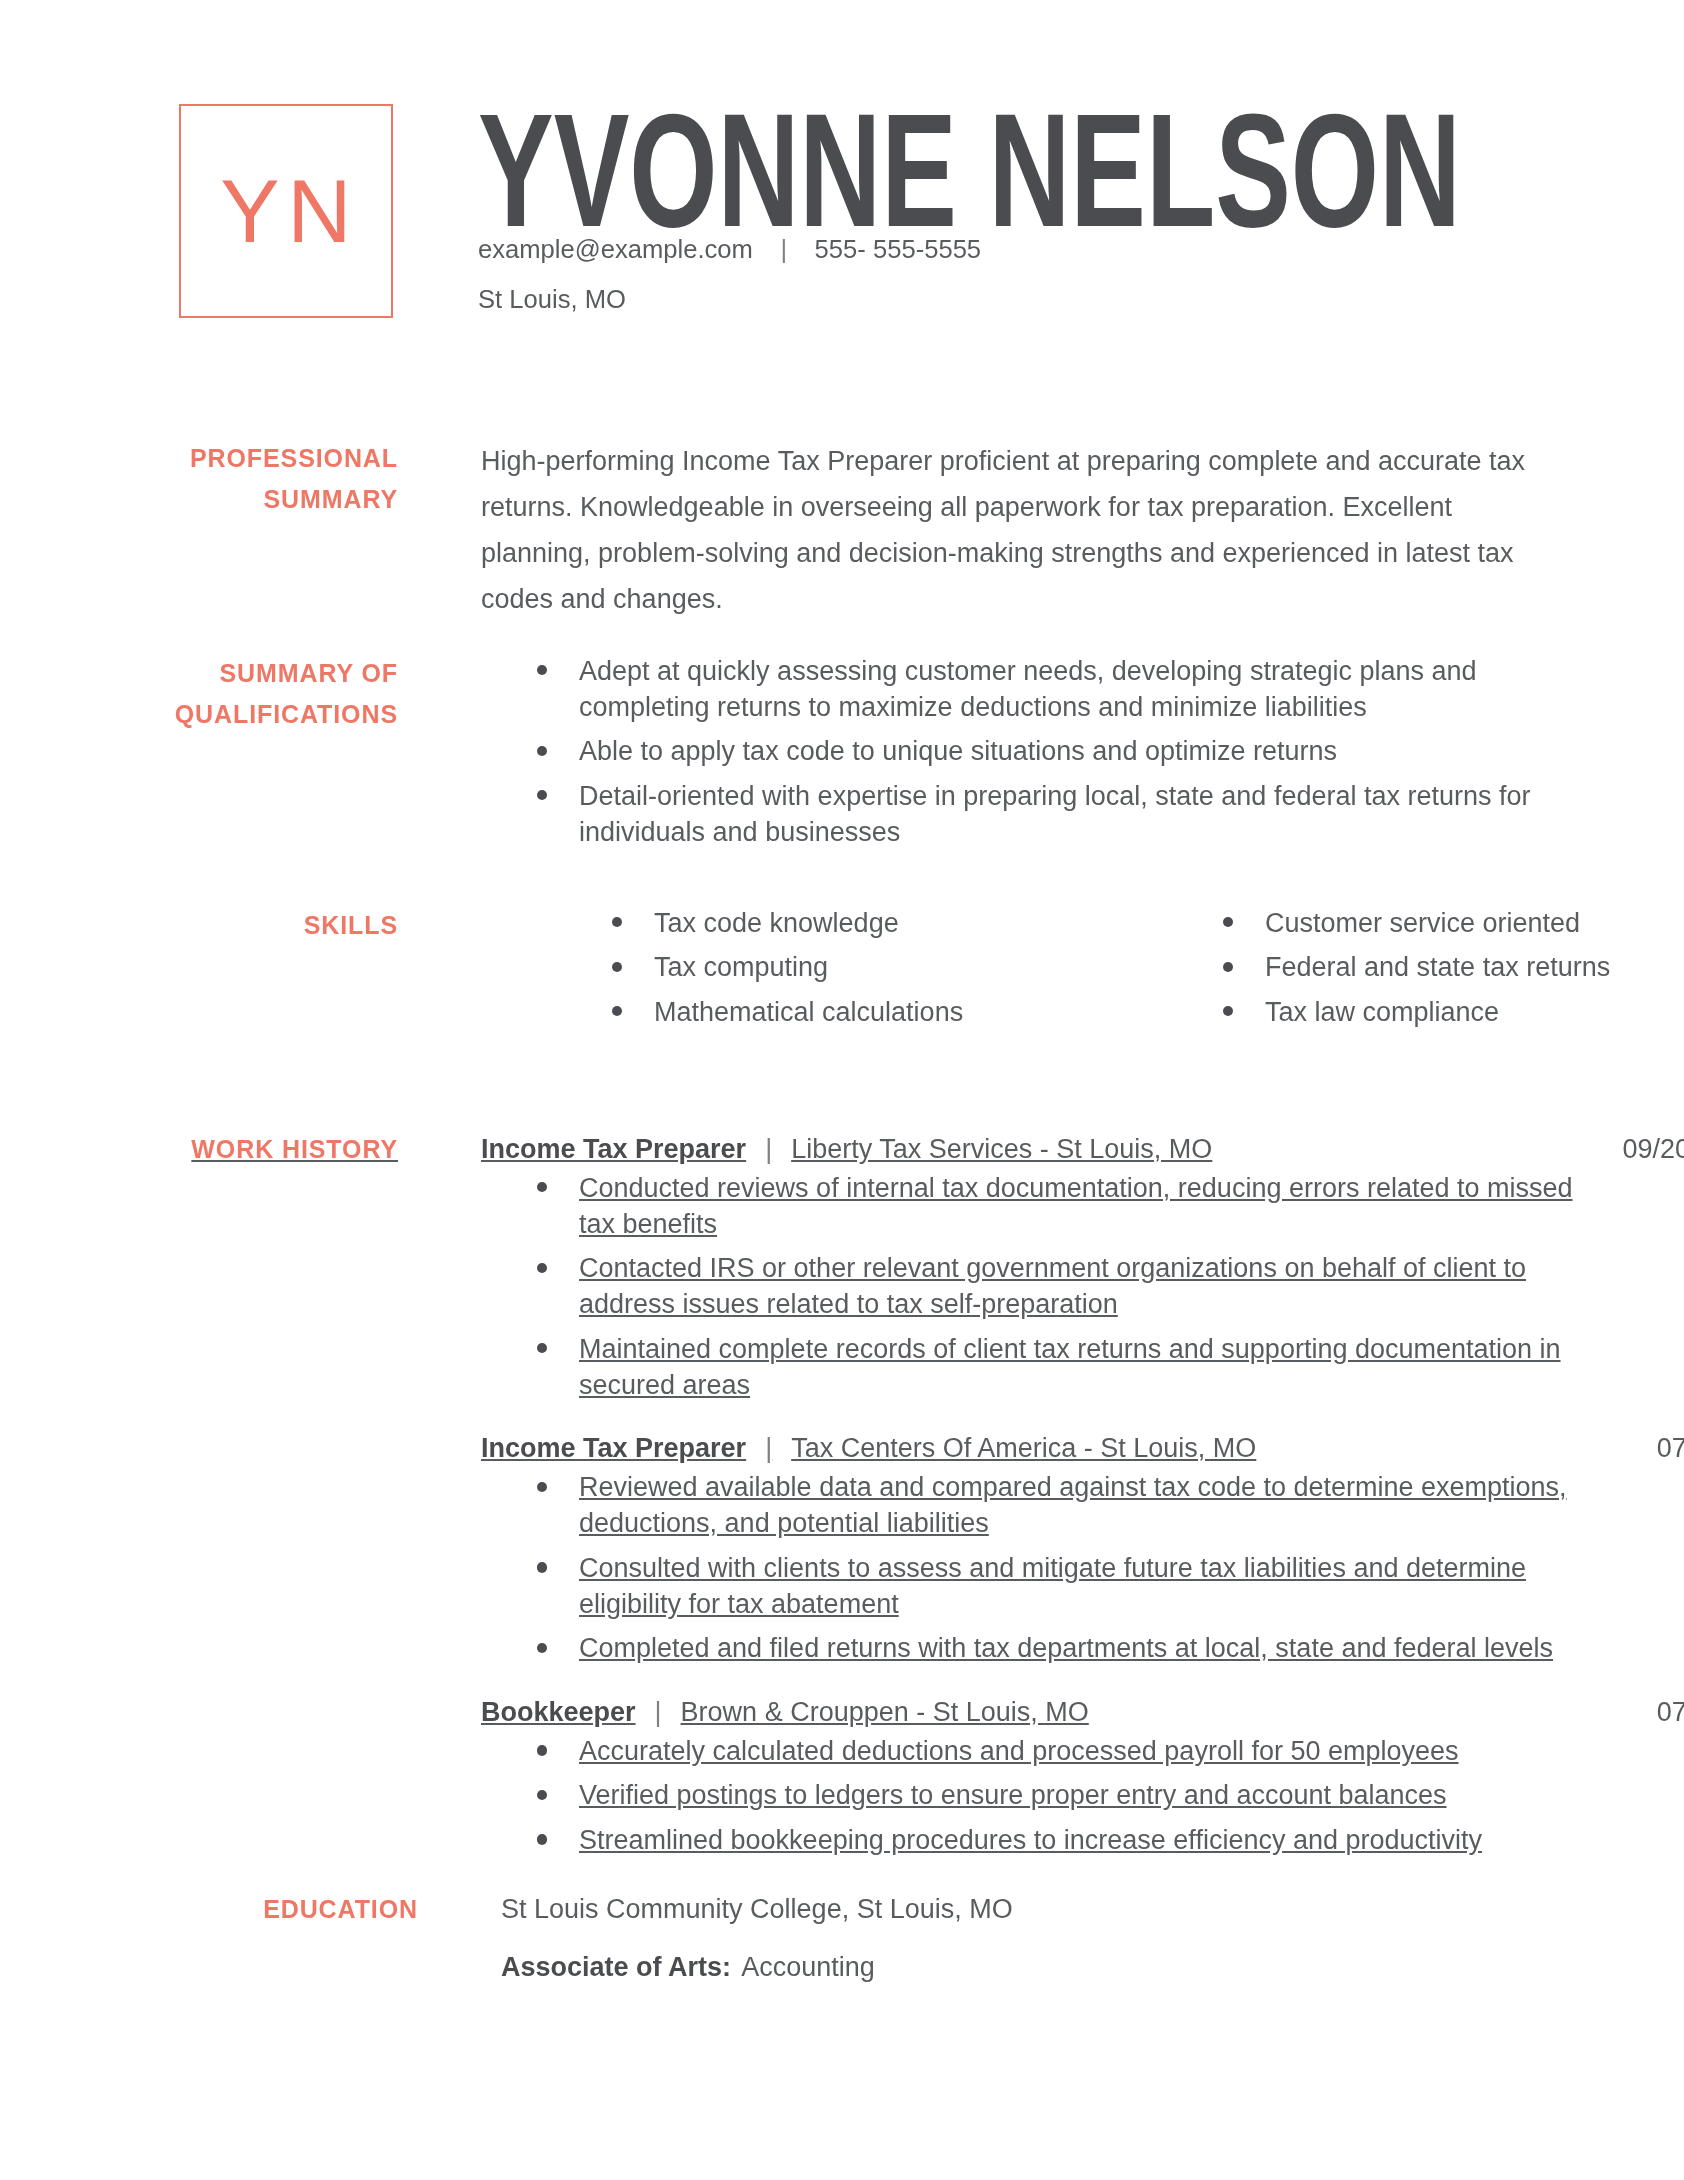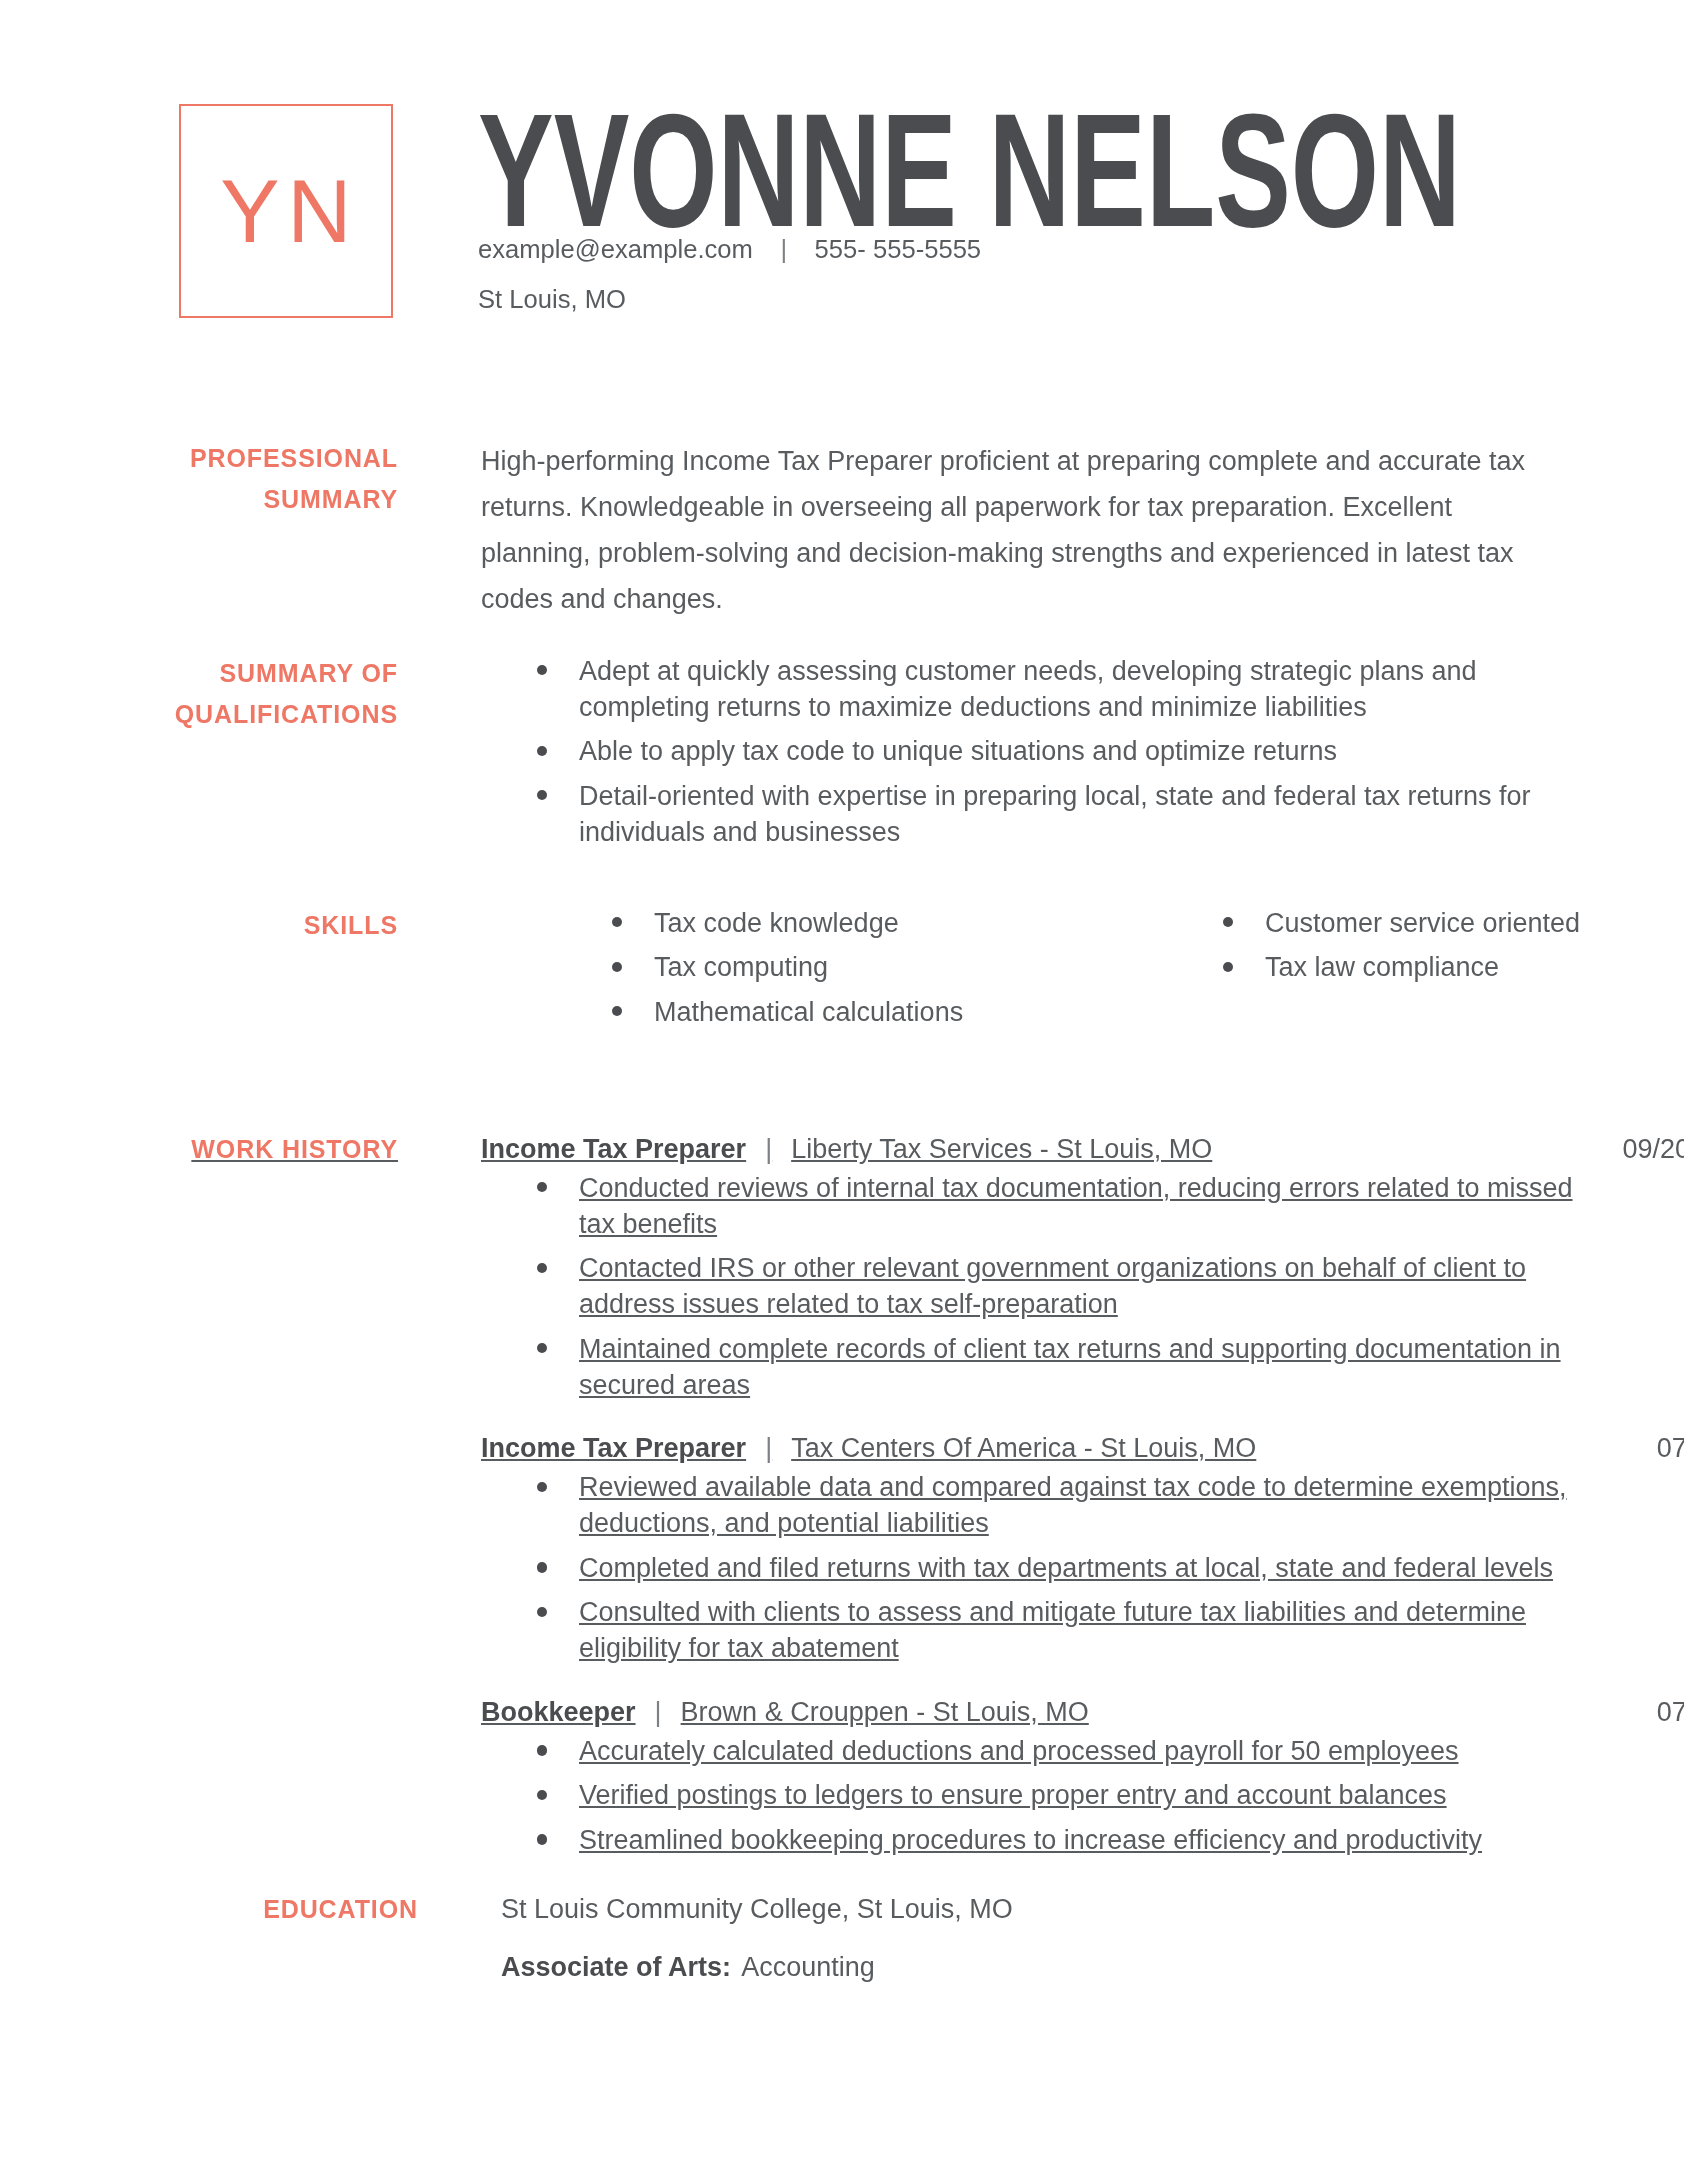--- a/index.html
+++ b/index.html
@@ -120,20 +120,21 @@
     </div>
     <div class="content-col">
       <div class="skills-cols">
         <ul class="blist skills-col1">
           <li>Tax code knowledge</li>
           <li>Tax computing</li>
           <li>Mathematical calculations</li>
         </ul>
         <ul class="blist skills-col2">
           <li>Customer service oriented</li>
+          <li>Federal and state tax returns</li>
           <li>Tax law compliance</li>
         </ul>
       </div>
     </div>
   </div>
 
   <div class="row section-work">
     <div class="label-col">
       <div class="label">WORK HISTORY</div>
     </div>
@@ -151,22 +152,22 @@
         </ul>
       </div>
 
       <div class="job tight">
         <div class="job-head">
           <span class="job-title">Income Tax Preparer</span><span class="pipe">|</span><span class="job-company">Tax Centers Of America - St Louis, MO</span>
           <span class="job-date">07/2014 - 08/2016</span>
         </div>
         <ul class="blist job-bullets">
           <li>Reviewed available data and compared against tax code to determine exemptions, deductions, and potential liabilities</li>
+          <li>Consulted with clients to assess and mitigate future tax liabilities and determine eligibility for tax abatement</li>
           <li>Completed and filed returns with tax departments at local, state and federal levels</li>
-          <li>Consulted with clients to assess and mitigate future tax liabilities and determine eligibility for tax abatement</li>
         </ul>
       </div>
 
       <div class="job">
         <div class="job-head">
           <span class="job-title">Bookkeeper</span><span class="pipe">|</span><span class="job-company">Brown &amp; Crouppen - St Louis, MO</span>
           <span class="job-date">07/2013 - 07/2014</span>
         </div>
         <ul class="blist job-bullets">
           <li>Accurately calculated deductions and processed payroll for 50 employees</li>

